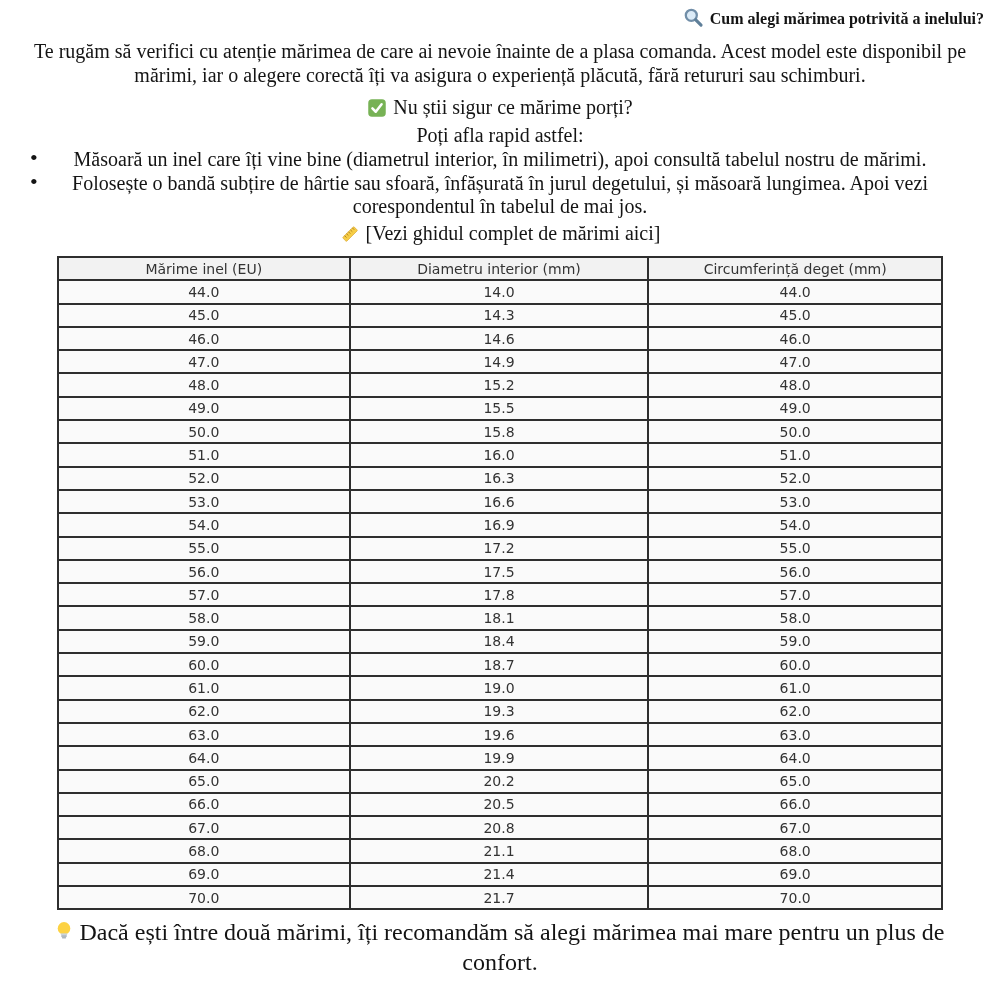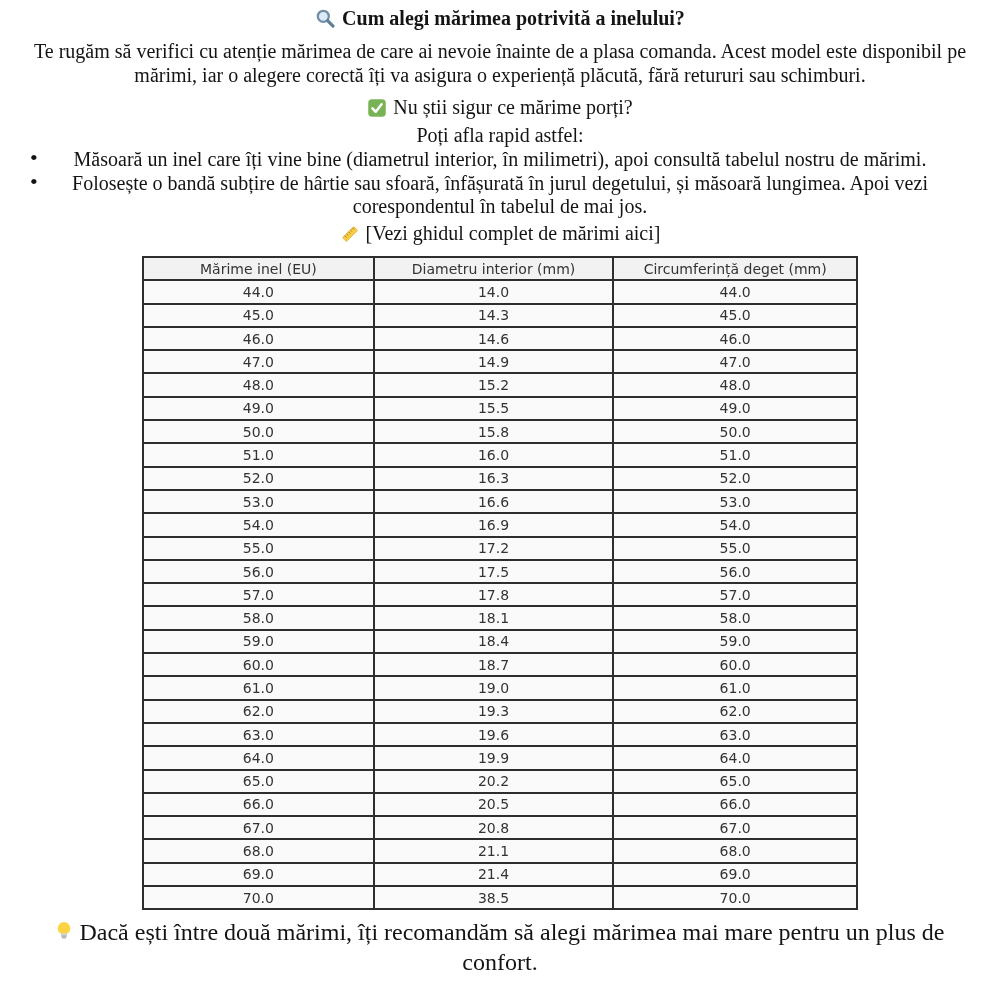--- a/index.html
+++ b/index.html
@@ -1,27 +1,27 @@
 <!DOCTYPE html>
 <html><head>
 <meta charset="utf-8">
 <style>
   html,body{margin:0;padding:0;background:#ffffff;}
   body{width:1000px;height:1000px;font-family:"Liberation Serif",serif;color:#141414;overflow:hidden;}
   .page{padding:4px 16px 0;}
   .center{text-align:center;}
-  .title-line{font-size:20px;font-weight:bold;line-height:25px;margin:2px 0 4px;}
+  .title-line{font-size:16px;font-weight:bold;line-height:25px;margin:2px 0 4px;text-align:right;}
   .intro{font-size:20px;line-height:24px;margin:0 6px;}
   .q-line{font-size:20px;line-height:24px;margin-top:8px;}
   .sub-line{font-size:20px;line-height:24px;}
   .bullet-row{position:relative;font-size:20px;line-height:23px;margin:1px 0;padding:0 30px;}
   .bullet-dot{position:absolute;left:14px;top:-2px;font-size:22px;color:#141414;}
   .guide-line{font-size:20px;font-weight:normal;line-height:25px;margin:3px 0 6px;}
   .icon{display:inline-block;vertical-align:-4px;margin-right:6px;}
-  table.size-table{border-collapse:collapse;margin:4px auto 0;width:716px;
+  table.size-table{border-collapse:collapse;margin:4px auto 0;width:886px;
     font-family:"DejaVu Sans",sans-serif;font-size:14px;color:#333333;}
   table.size-table th,table.size-table td{border:2px solid #2e2e2e;text-align:center;
     padding:1px 4px;height:19.3px;font-weight:normal;background:#fafafa;}
   table.size-table th{background:#f2f2f2;color:#333333;}
   .footer-line{font-size:24px;line-height:26px;margin-top:9px;}
 </style>
 </head>
 <body>
 
 <div class="page">
@@ -208,21 +208,21 @@
           <td>21.1</td>
           <td>68.0</td>
         </tr>
         <tr>
           <td>69.0</td>
           <td>21.4</td>
           <td>69.0</td>
         </tr>
         <tr>
           <td>70.0</td>
-          <td>38.5</td>
+          <td>21.7</td>
           <td>70.0</td>
         </tr>
       </tbody>
   </table>
 
   <div class="footer-line center">
     <span class="icon">
       <svg width="18" height="24" viewBox="0 0 20 26">
         <circle cx="10" cy="9" r="7" fill="#fdd243"></circle>
         <path d="M6.5 14.5 h7 v2 h-7 z" fill="#ccd5dc"></path>

